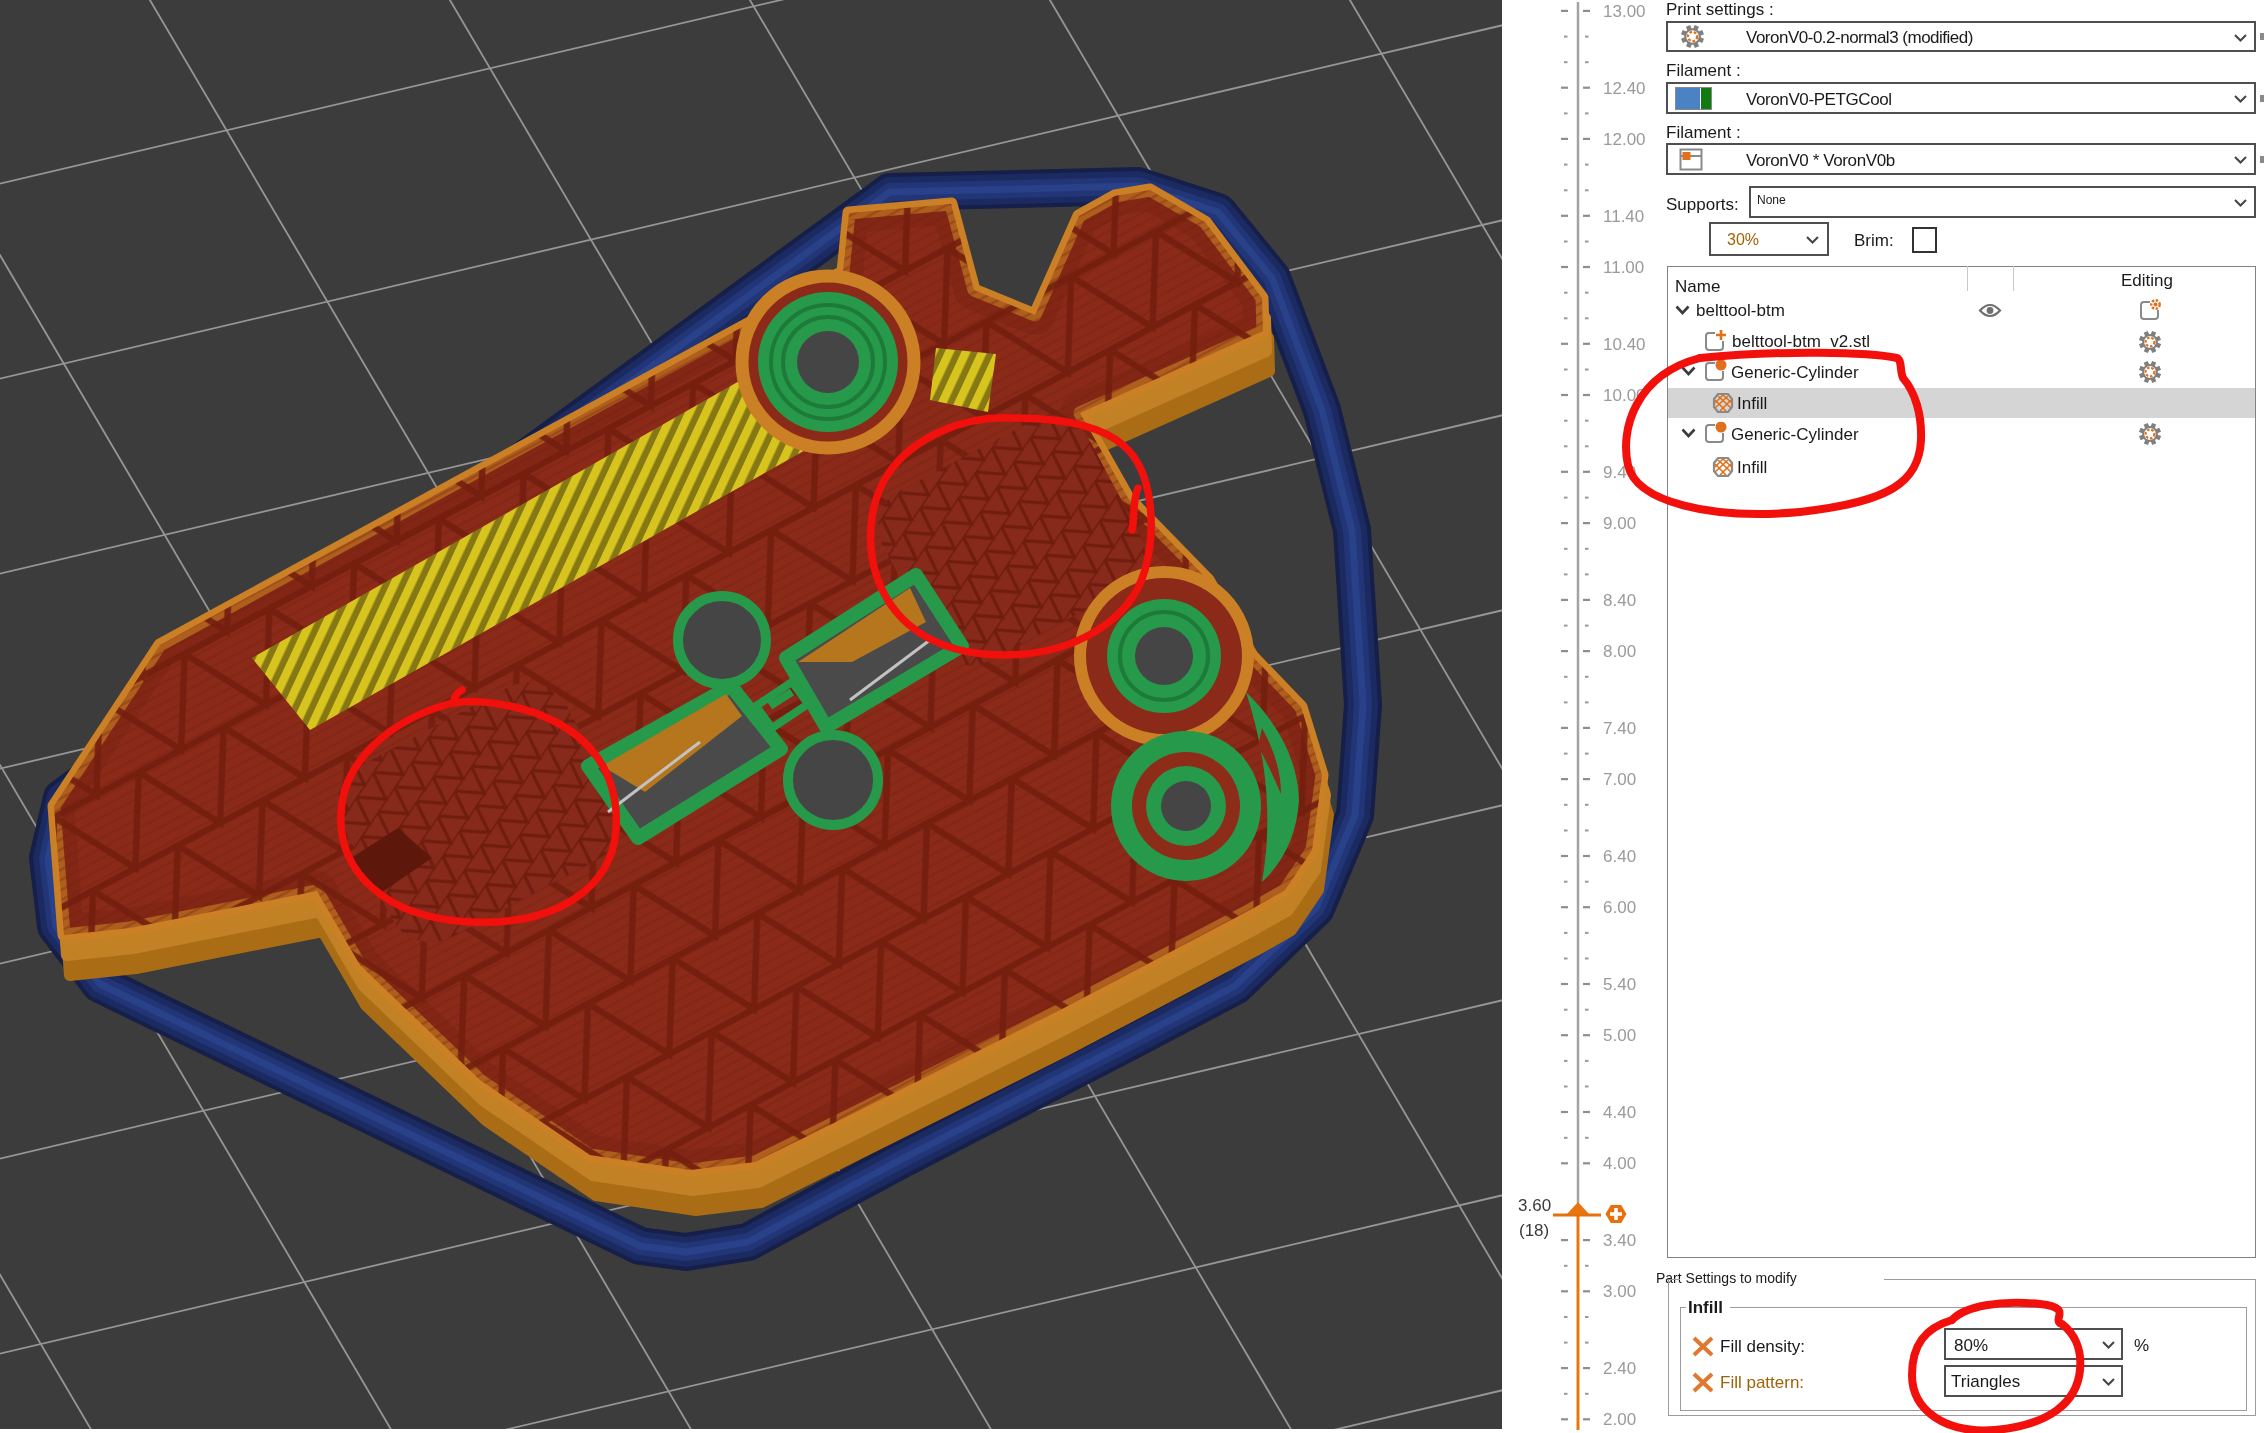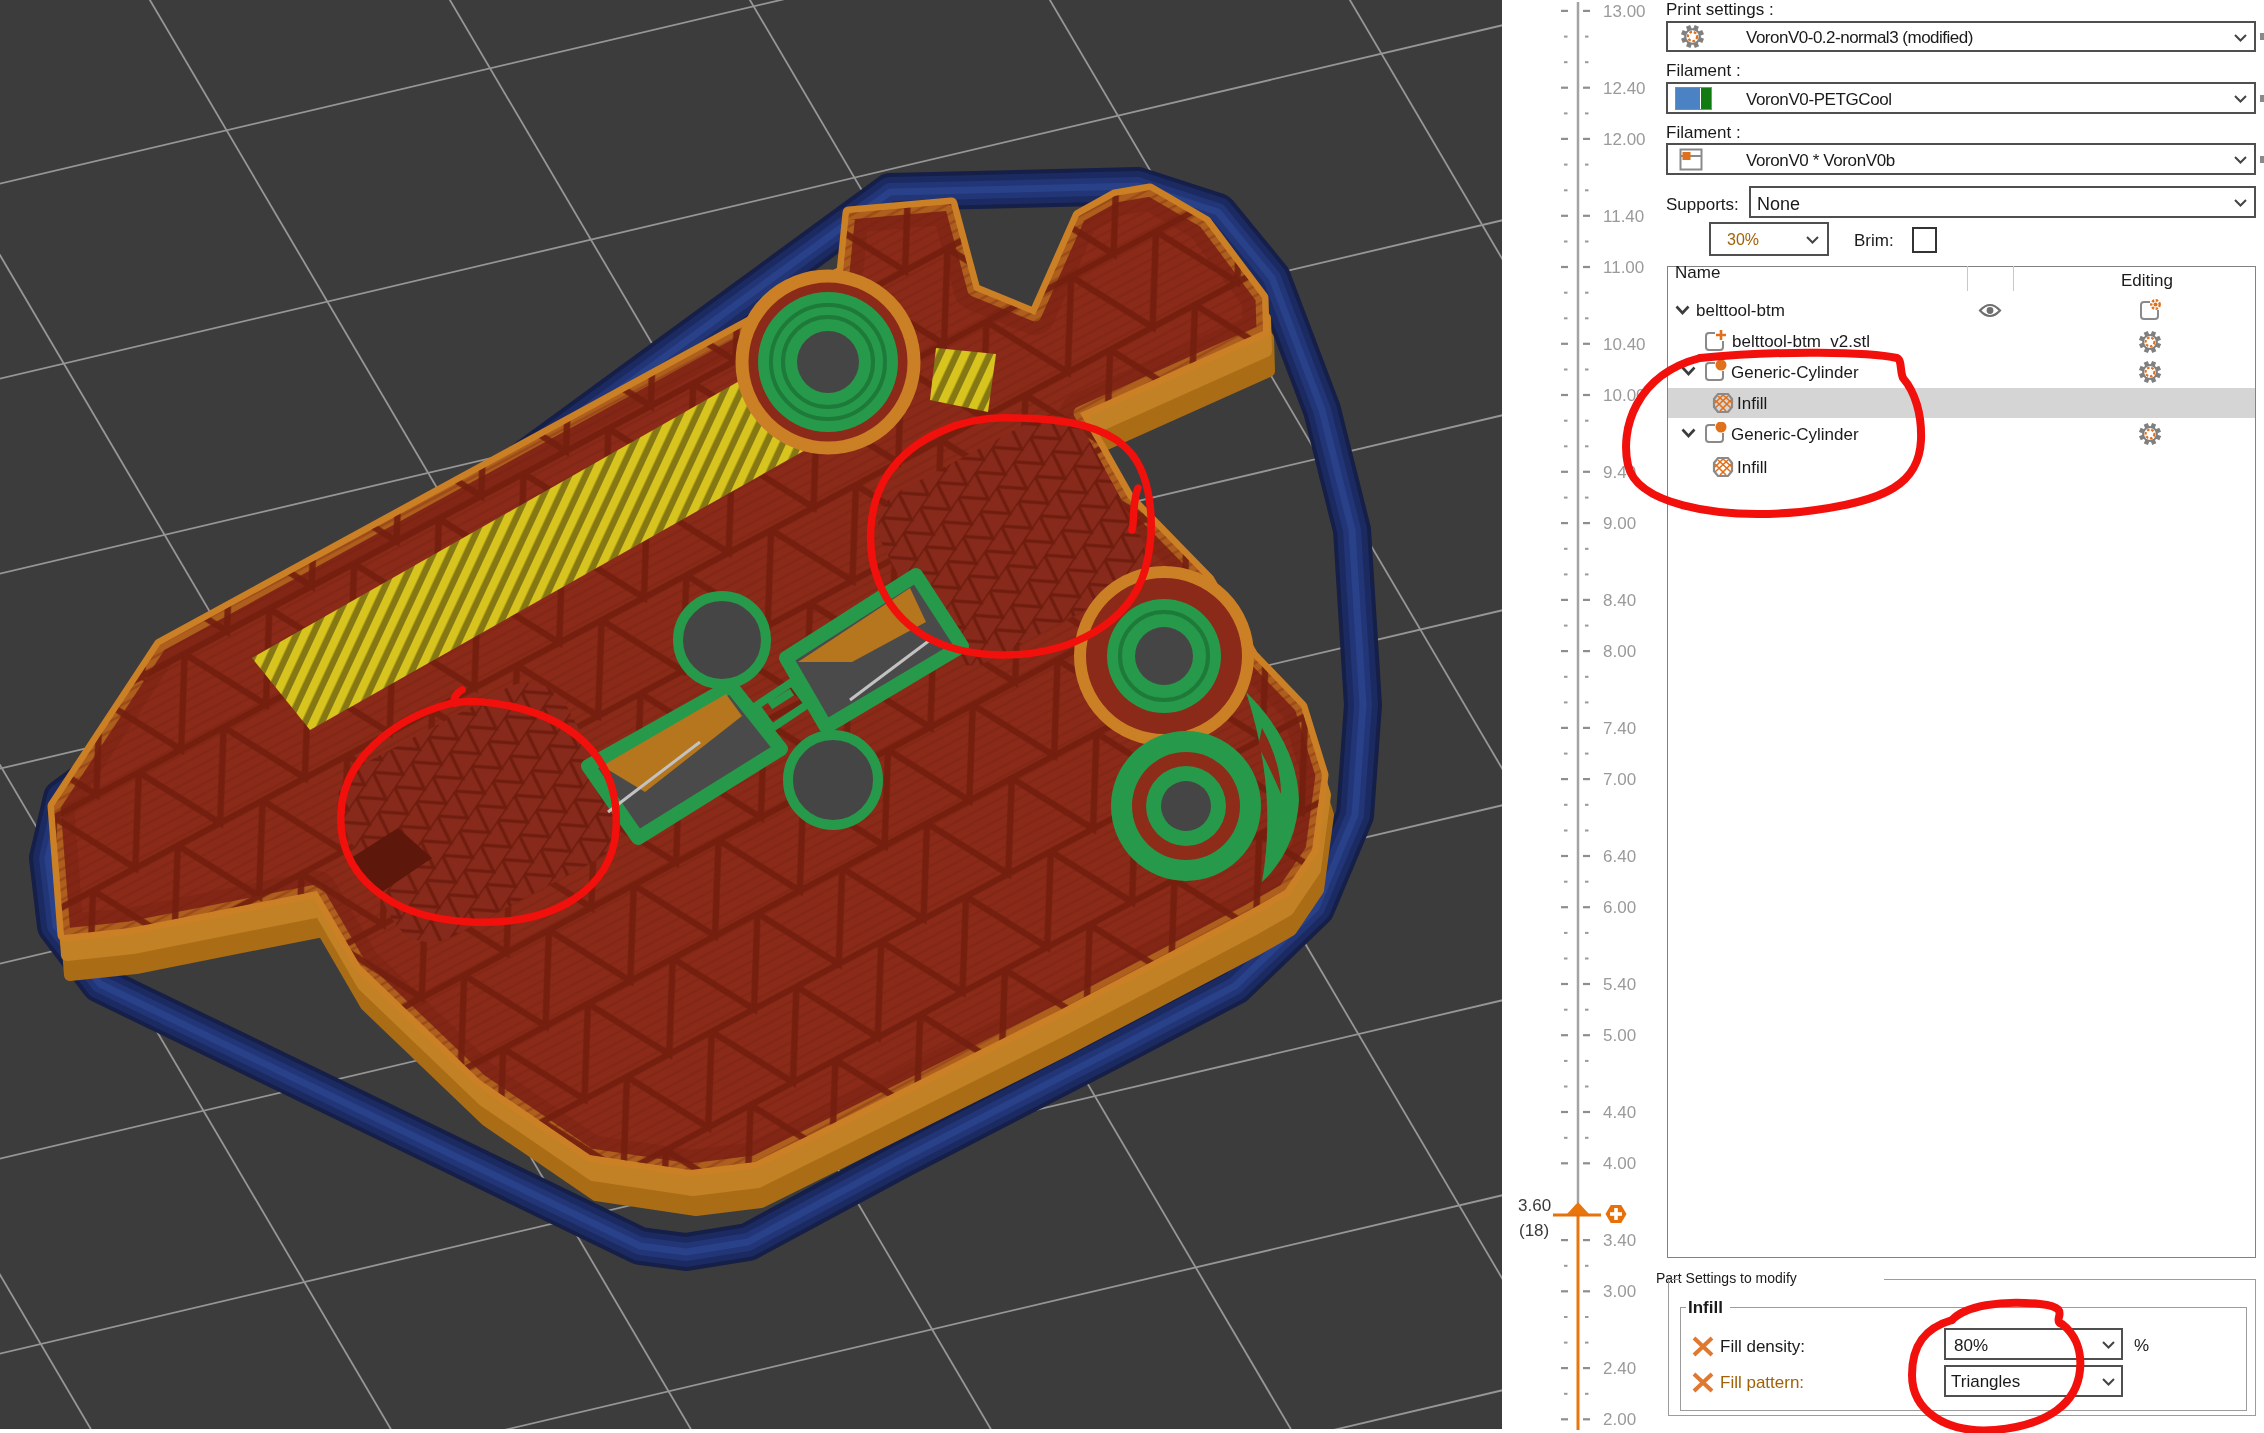--- a/index.html
+++ b/index.html
@@ -306,34 +306,34 @@
 <svg style="position:absolute;left:1679px;top:148px" width="24" height="23" viewBox="0 0 24 23">
     <rect x="1.5" y="1.5" width="21" height="20" fill="none" stroke="#8a8a8a" stroke-width="2"></rect>
     <line x1="1.5" y1="8" x2="22.5" y2="8" stroke="#8a8a8a" stroke-width="2"></line>
     <rect x="3.5" y="4" width="8" height="8" fill="#e0701c"></rect>
   </svg>
 <div style="position:absolute;left:2260px;top:33px;width:4px;height:7px;background:#8a8a8a"></div>
 <div style="position:absolute;left:2260px;top:95px;width:4px;height:7px;background:#8a8a8a"></div>
 <div style="position:absolute;left:2260px;top:156px;width:4px;height:7px;background:#8a8a8a"></div>
 <div style="position:absolute;left:1666px;top:195px;font-size:17px;font-weight:400;color:#1a1a1a;white-space:nowrap">Supports:</div>
 <div style="position:absolute;left:1749px;top:186px;width:507px;height:32px;border:2px solid #4f4f4f;background:#fff;box-sizing:border-box"></div>
-<div style="position:absolute;left:1757px;top:194px;font-size:18px;font-weight:400;color:#1a1a1a;white-space:nowrap">None</div>
+<div style="position:absolute;left:1757px;top:194px;font-size:12px;font-weight:400;color:#1a1a1a;white-space:nowrap">None</div>
 <svg style="position:absolute;left:2234px;top:199.0px" width="13" height="8" viewBox="0 0 13 8">
     <path d="M1,1 L6.5,6.5 L12,1" fill="none" stroke="#444" stroke-width="2"></path>
   </svg>
 <div style="position:absolute;left:1712px;top:231px;font-size:17px;font-weight:400;color:#1a1a1a;white-space:nowrap">Infill:</div>
 <div style="position:absolute;left:1709px;top:222px;width:120px;height:34px;border:2px solid #4f4f4f;background:#fff;box-sizing:border-box"></div>
 <div style="position:absolute;left:1727px;top:231px;font-size:16px;font-weight:400;color:#a16207;white-space:nowrap">30%</div>
 <svg style="position:absolute;left:1806px;top:236.0px" width="13" height="8" viewBox="0 0 13 8">
     <path d="M1,1 L6.5,6.5 L12,1" fill="none" stroke="#444" stroke-width="2"></path>
   </svg>
 <div style="position:absolute;left:1854px;top:231px;font-size:17px;font-weight:400;color:#1a1a1a;white-space:nowrap">Brim:</div>
 <div style="position:absolute;left:1912px;top:227px;width:25px;height:26px;border:2px solid #333;box-sizing:border-box"></div>
 <div style="position:absolute;left:1667px;top:266px;width:589px;height:992px;border:1px solid #828282;box-sizing:border-box;background:#fff"></div>
-<div style="position:absolute;left:1675px;top:263px;font-size:17px;font-weight:400;color:#1a1a1a;white-space:nowrap">Name</div>
+<div style="position:absolute;left:1675px;top:277px;font-size:17px;font-weight:400;color:#1a1a1a;white-space:nowrap">Name</div>
 <div style="position:absolute;left:2121px;top:271px;font-size:17px;font-weight:400;color:#1a1a1a;white-space:nowrap">Editing</div>
 <div style="position:absolute;left:1967px;top:266px;width:1px;height:25px;background:#c8c8c8"></div>
 <div style="position:absolute;left:2013px;top:266px;width:1px;height:25px;background:#c8c8c8"></div>
 <div style="position:absolute;left:1668px;top:388px;width:587px;height:30px;background:#d5d5d5"></div>
 <svg style="position:absolute;left:1675px;top:305px" width="15" height="10" viewBox="0 0 15 10">
     <path d="M1.5,1.5 L7.5,8 L13.5,1.5" fill="none" stroke="#3c3c3c" stroke-width="2.6"></path>
   </svg>
 <div style="position:absolute;left:1696px;top:301px;font-size:17px;font-weight:400;color:#1a1a1a;white-space:nowrap">belttool-btm</div>
 <svg style="position:absolute;left:1978px;top:302px" width="24" height="17" viewBox="0 0 24 17">
     <path d="M2,8.5 Q12,-2.5 22,8.5 Q12,19.5 2,8.5 Z" fill="none" stroke="#6f6f6f" stroke-width="2.2"></path>

